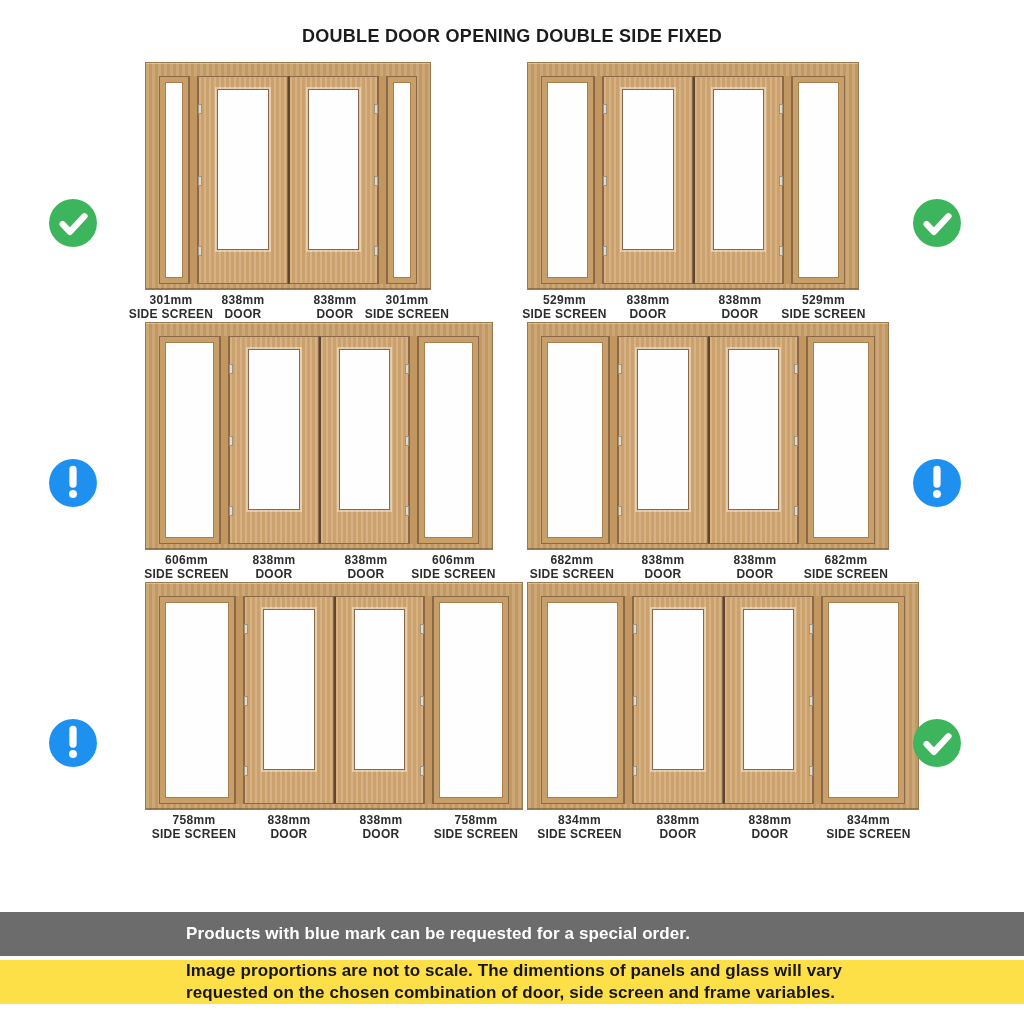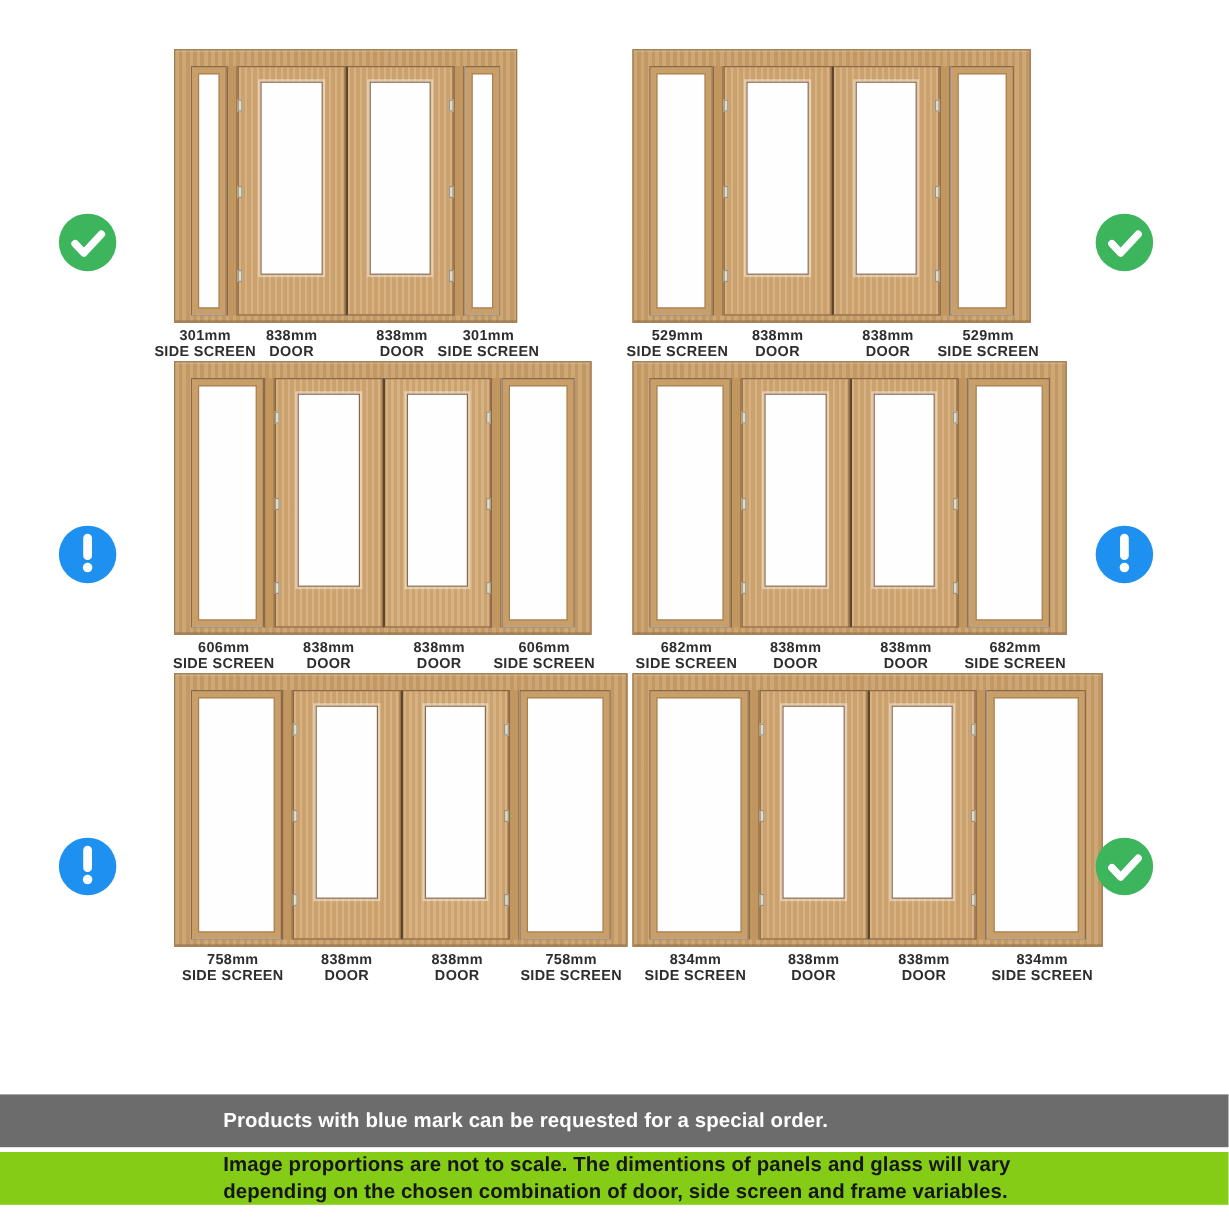--- a/index.html
+++ b/index.html
@@ -50,31 +50,32 @@
 
   .labels { display:flex; margin-top:4px; }
   .lab { display:flex; flex-direction:column; align-items:center; justify-content:flex-start;
     font-size:12px; font-weight:bold; color:#2d2d2d; line-height:1.15; letter-spacing:.3px;
     white-space:nowrap; overflow:visible; }
 
   
   .bar { position:absolute; left:0; width:1024px; height:44px; display:flex;
     flex-direction:column; justify-content:center; padding-left:186px; }
   .bar-special { top:912px; background:#6c6c6c; color:#ffffff; }
-  .bar-disclaimer { top:960px; background:#84cc16; color:#161616; }
+  .bar-disclaimer { top:960px; background:#fde047; color:#161616; }
   .bar div { font-size:17px; font-weight:bold; line-height:1.32; letter-spacing:.1px; }
   .bar-icon { position:absolute; left:128px; top:916px; width:40px; height:40px; }
   .bar-icon svg { width:100%; height:100%; display:block; }
 </style>
 </head>
 <body>
 
 <div class="page">
 
   <header>
+    <div class="title">DOUBLE DOOR OPENING DOUBLE SIDE FIXED</div>
   </header>
 
   <div class="grid" id="grid">
       <div class="icon-cell">
         <span class="mark">
           <svg viewBox="0 0 48 48">
             <circle cx="24" cy="24" r="23" fill="#3cb55c"></circle>
             <path d="M14 25l7 7.5 14-15" fill="none" stroke="#fff" stroke-width="6" stroke-linecap="round" stroke-linejoin="round"></path>
           </svg>
         </span>
@@ -383,16 +384,16 @@
         <circle cx="24" cy="34.5" r="3.8" fill="#fff"></circle>
       </svg>
     </span>
 
   <div class="bar bar-special">
     <div>Products with blue mark can be requested for a special order.</div>
   </div>
 
   <div class="bar bar-disclaimer">
     <div>Image proportions are not to scale. The dimentions of panels and glass will vary</div>
-    <div>depending on the chosen combination of door, side screen and frame variables.</div>
+    <div>requested on the chosen combination of door, side screen and frame variables.</div>
   </div>
 
 </div>
 
 </body></html>

